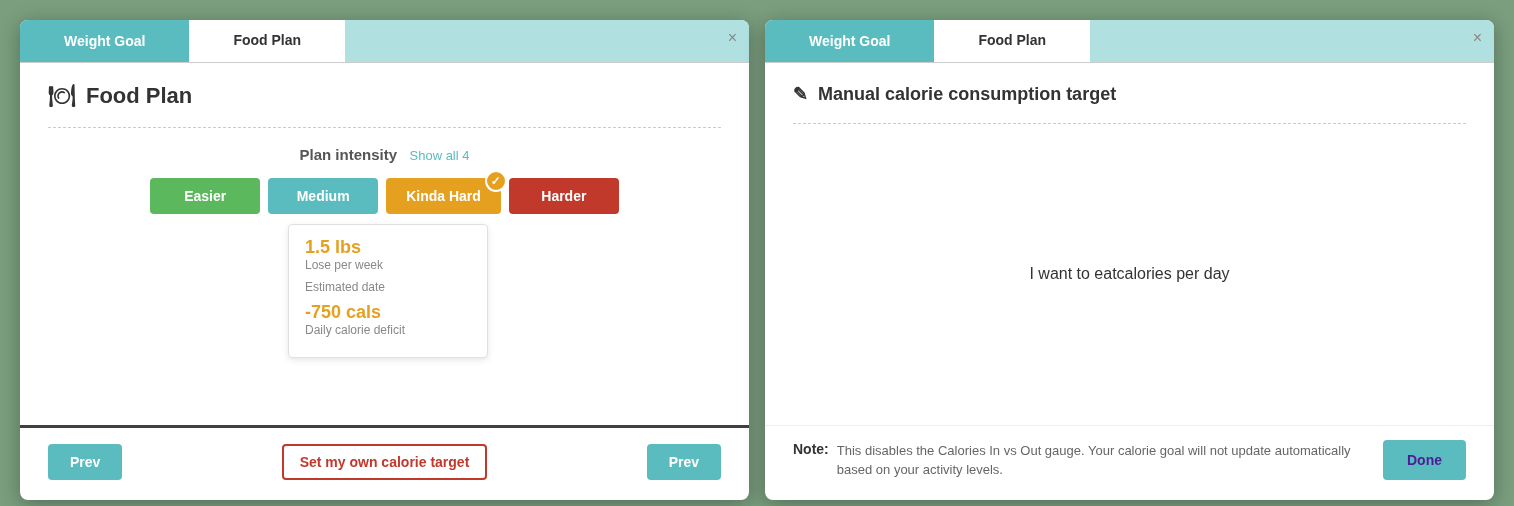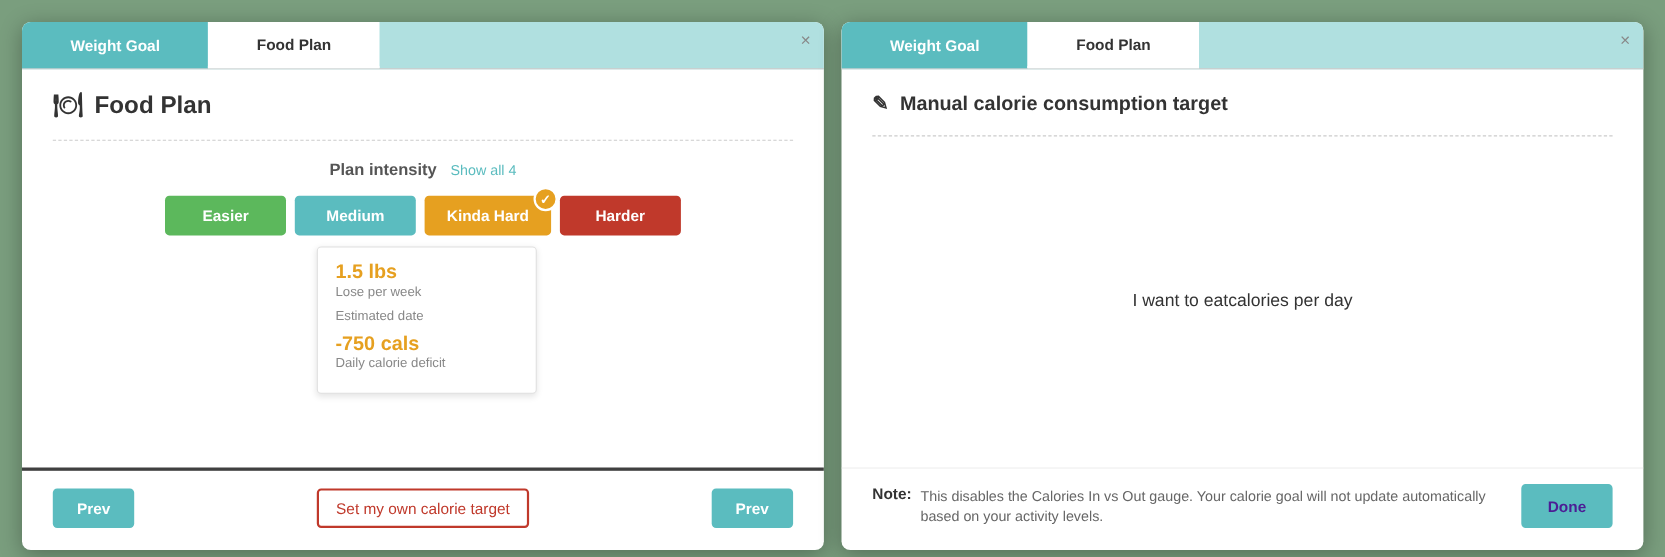--- a/index.html
+++ b/index.html
@@ -199,21 +199,21 @@
     }
 
     .btn-set-calorie {
       background: #fff;
       color: #c0392b;
       border: 2px solid #c0392b;
       border-radius: 4px;
       padding: 8px 16px;
       font-size: 14px;
       cursor: pointer;
-      font-weight: normal;
+      font-weight: bold;
     }
 
     
     .section-title {
       font-size: 18px;
       font-weight: bold;
       color: #333;
       display: flex;
       align-items: center;
       gap: 10px;

